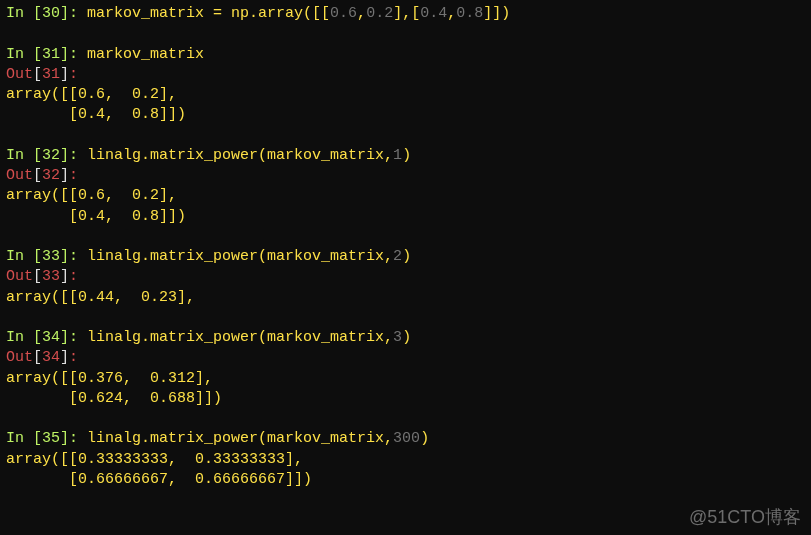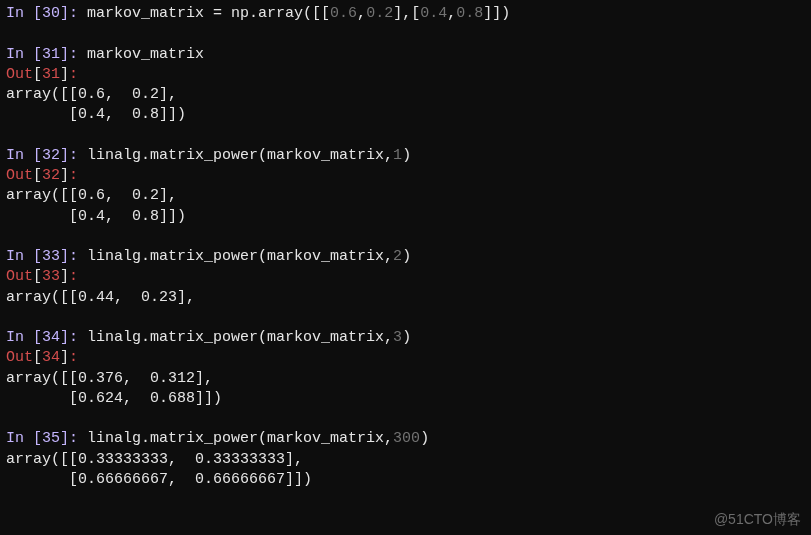--- a/index.html
+++ b/index.html
@@ -13,32 +13,32 @@
   body {
     font-family: "Consolas", "Courier New", monospace;
     font-size: 15px;
     line-height: 1.35;
     color: #e0e0e0;
     padding: 4px 6px;
     box-sizing: border-box;
     position: relative;
   }
   .line { white-space: pre; }
-  .in-label   { color: #c4b5fd; }   
+  .in-label   { color: #bef264; }   
   .out-label  { color: #d44e4e; }   
   .bracket    { color: #e0e0e0; }   
   .num-lit    { color: #737373; }   
-  .code       { color: #e5e5e5; text-align: right; }
+  .code       { color: #fde047; text-align: right; }
   .blank { height: 1.35em; }
   .watermark {
     position: absolute;
     right: 10px;
     bottom: 6px;
     color: #6c6c6c;
-    font-size: 14px;
+    font-size: 18px;
     font-family: sans-serif;
   }
 </style>
 </head>
 <body>
 
 <div id="terminal">
     <div class="line"><span class="in-label">In [</span><span class="in-label">30</span><span class="in-label">]: </span><span class="code">markov_matrix = np.array([[</span><span class="num-lit">0.6</span><span class="code">,</span><span class="num-lit">0.2</span><span class="code">],[</span><span class="num-lit">0.4</span><span class="code">,</span><span class="num-lit">0.8</span><span class="code">]])</span></div>
     <div class="blank"></div>
     <div class="line"><span class="in-label">In [</span><span class="in-label">31</span><span class="in-label">]: </span><span class="code">markov_matrix</span></div>

